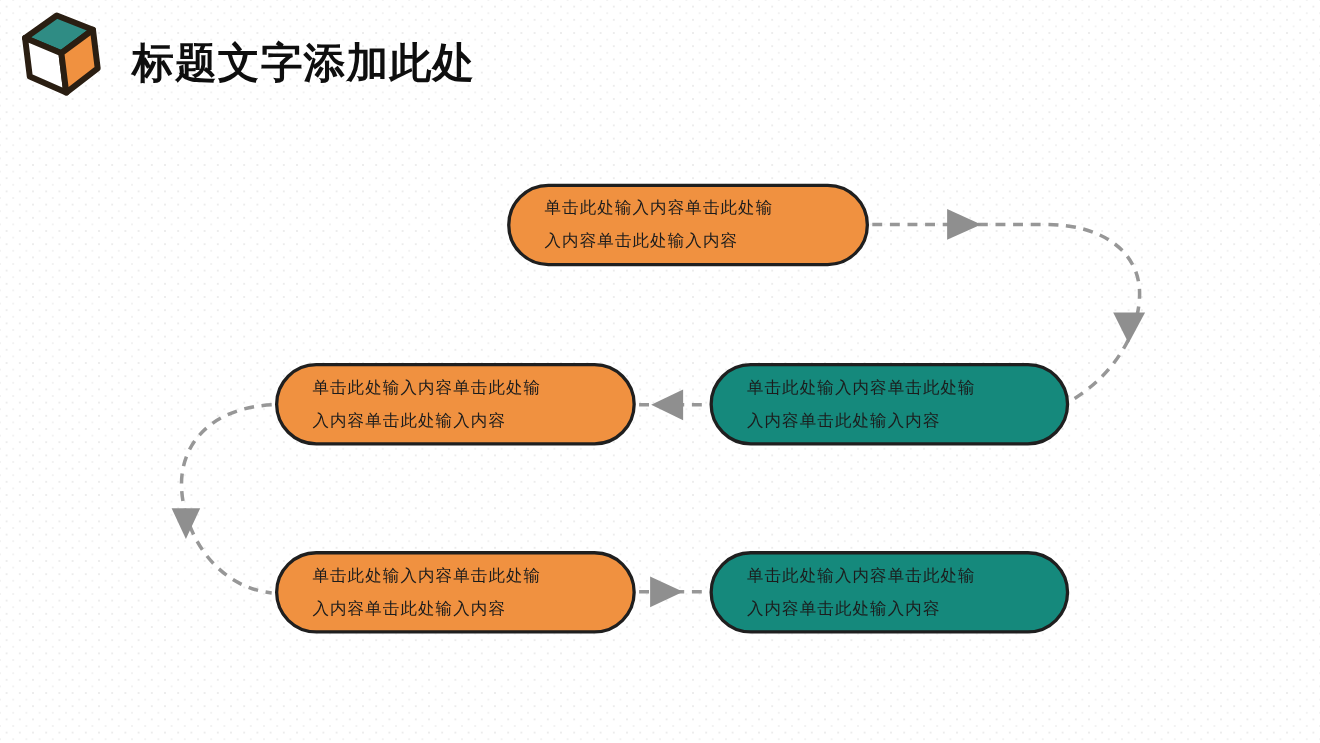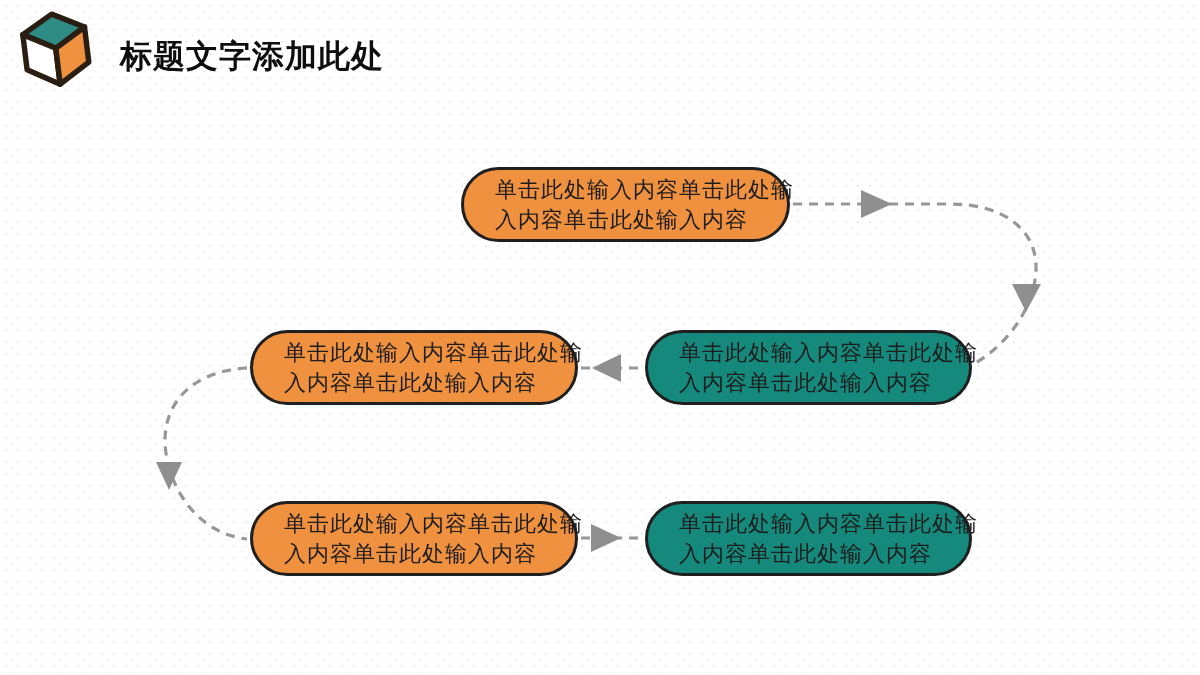--- a/index.html
+++ b/index.html
@@ -25,39 +25,39 @@
     display: flex;
     align-items: center;
   }
   .cube-wrap {
     width: 84px; height: 84px;
     flex: 0 0 84px;
   }
   .slide-title {
     margin-left: 22px;
     margin-top: 14px;
-    font-size: 32px;
+    font-size: 38px;
     font-weight: bold;
     color: #0e0e0e;
     letter-spacing: 1px;
     white-space: nowrap;
   }
   .pill {
     position: absolute;
     height: 75px;
     border: 3px solid #1f1f1f;
     border-radius: 38px;
     display: flex;
     flex-direction: column;
     justify-content: center;
     padding-left: 31px;
     padding-right: 8px;
   }
   .pill .line {
-    font-size: 22px;
+    font-size: 15px;
     line-height: 30px;
     letter-spacing: 1px;
     color: #1c1c1c;
     white-space: nowrap;
   }
   .pill-orange { background: #F09140; }
   .pill-teal   { background: #15897C; }
   .p1  { left: 461px; top: 167px; width: 329px; }
   .p2t { left: 645px; top: 330px; width: 327px; }
   .p2o { left: 250px; top: 330px; width: 328px; }

